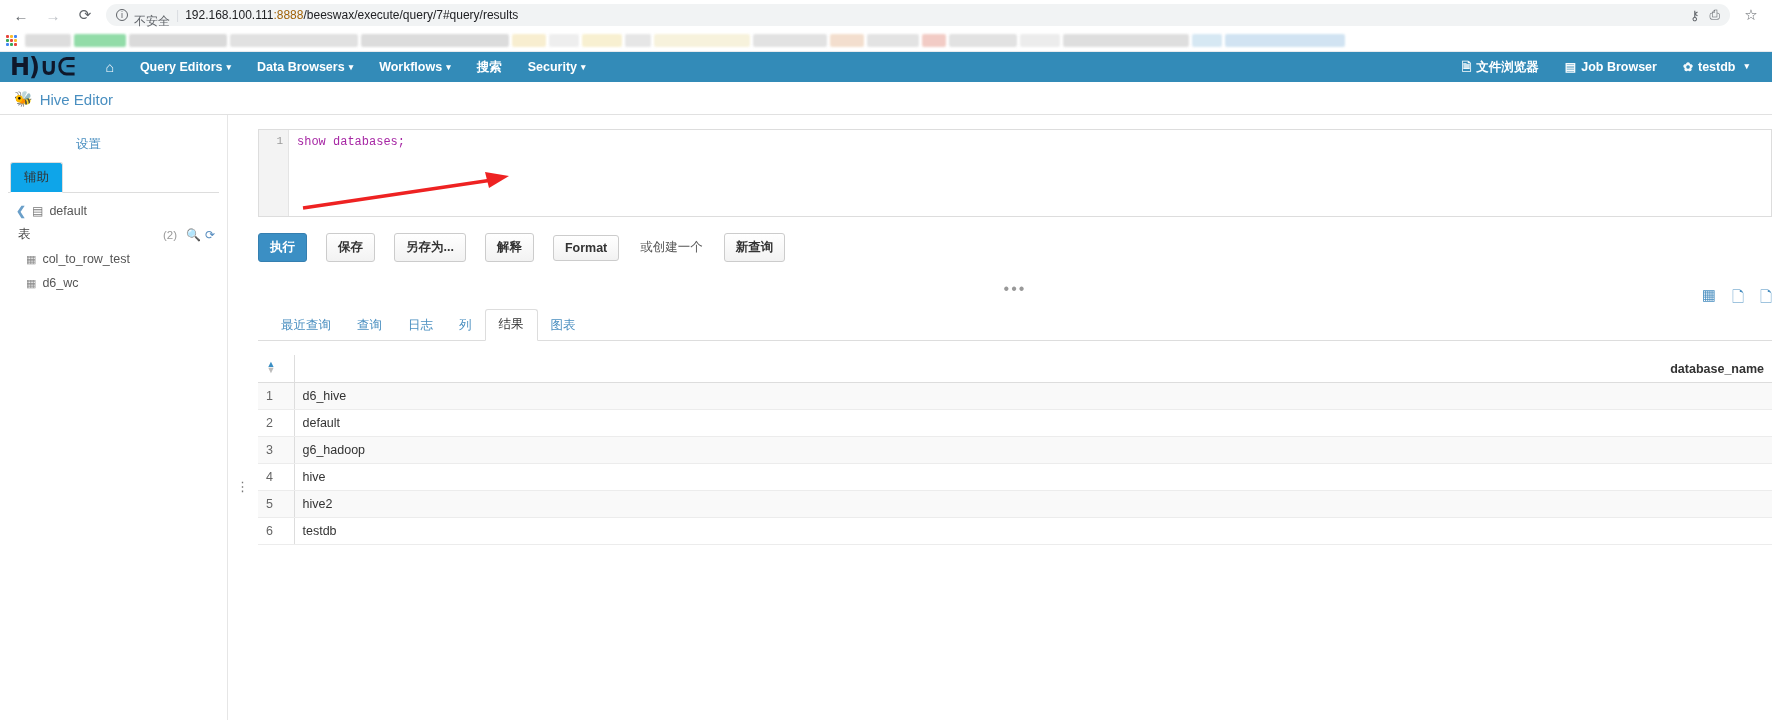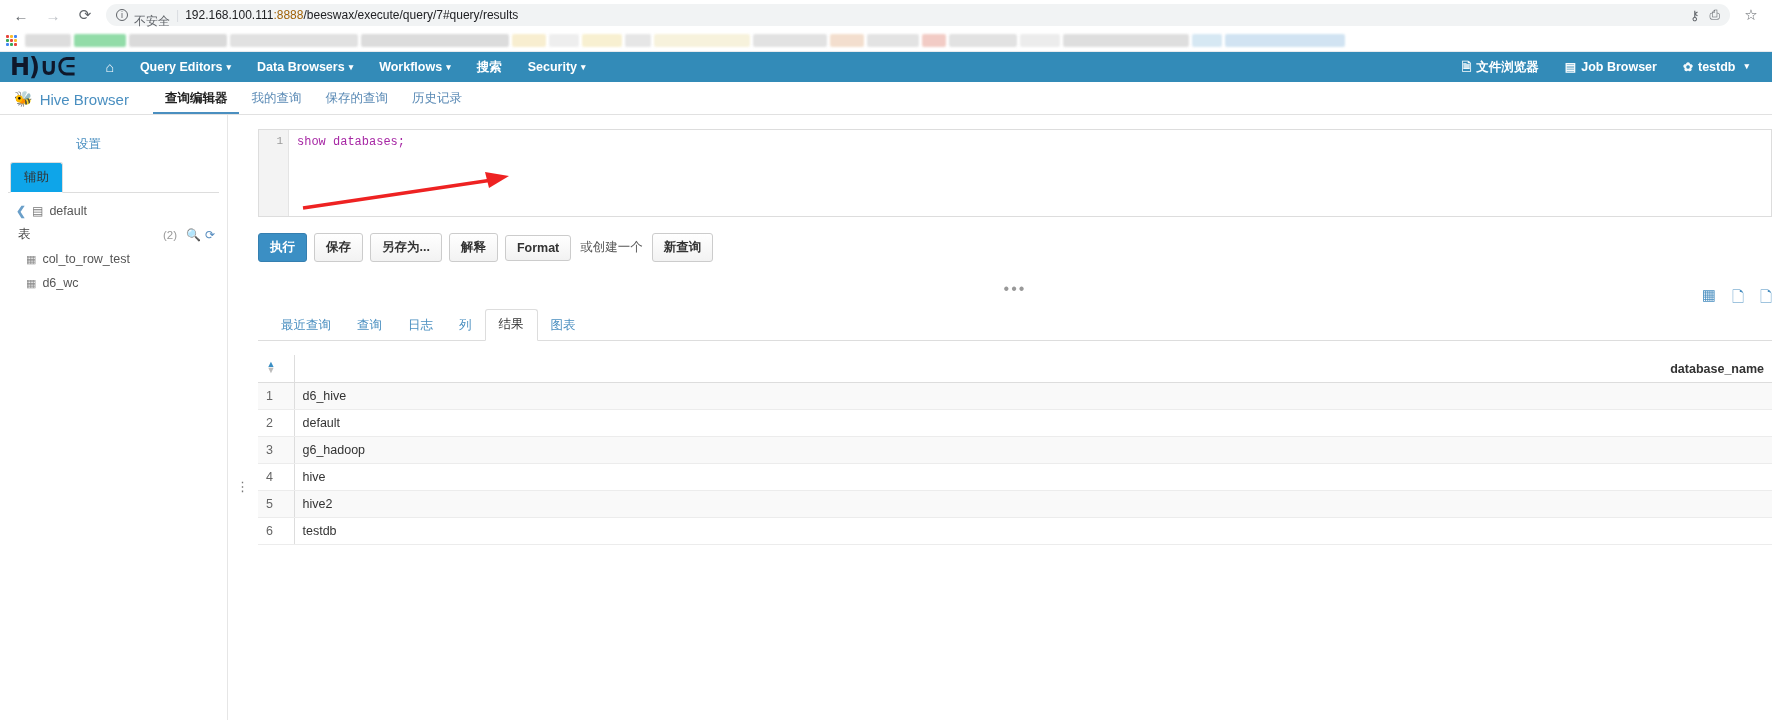--- a/index.html
+++ b/index.html
@@ -229,21 +229,21 @@
     font-family: "Liberation Mono", monospace;
     font-size: 12px;
   }
   .kw { color: #a626a4; }
   .punct { color: #a626a4; }
 
   
   .arrow-svg { position: absolute; left: 40px; top: 38px; pointer-events: none; }
 
   .btn-row {
-    display: flex; align-items: center; gap: 7px;
+    display: flex; align-items: center; gap: 19px;
     margin-top: 16px;
   }
   .btn {
     font-size: 12.5px;
     padding: 5px 11px;
     border: 1px solid #ccc;
     border-radius: 3px;
     background: linear-gradient(#fff, #f2f2f2);
     color: #333;
     cursor: pointer;
@@ -419,27 +419,21 @@
       <span class="mini-ic">✿</span>
       <span>testdb</span>
         <span class="caret">▾</span>
     </div>
   </div>
 </div>
 
 <div class="editor-head">
   <div class="app-title">
     <span class="hive-ic">🐝</span>
-    <span>Hive Browser</span>
-  </div>
-  <div class="head-tabs">
-    <div class="head-tab active">查询编辑器</div>
-    <div class="head-tab">我的查询</div>
-    <div class="head-tab">保存的查询</div>
-    <div class="head-tab">历史记录</div>
+    <span>Hive Editor</span>
   </div>
 </div>
 
 <div class="layout">
 
   <div class="sidebar">
     <div class="side-tabs">
       <div class="side-tab active">辅助</div>
       <div class="side-tab">设置</div>
     </div>

